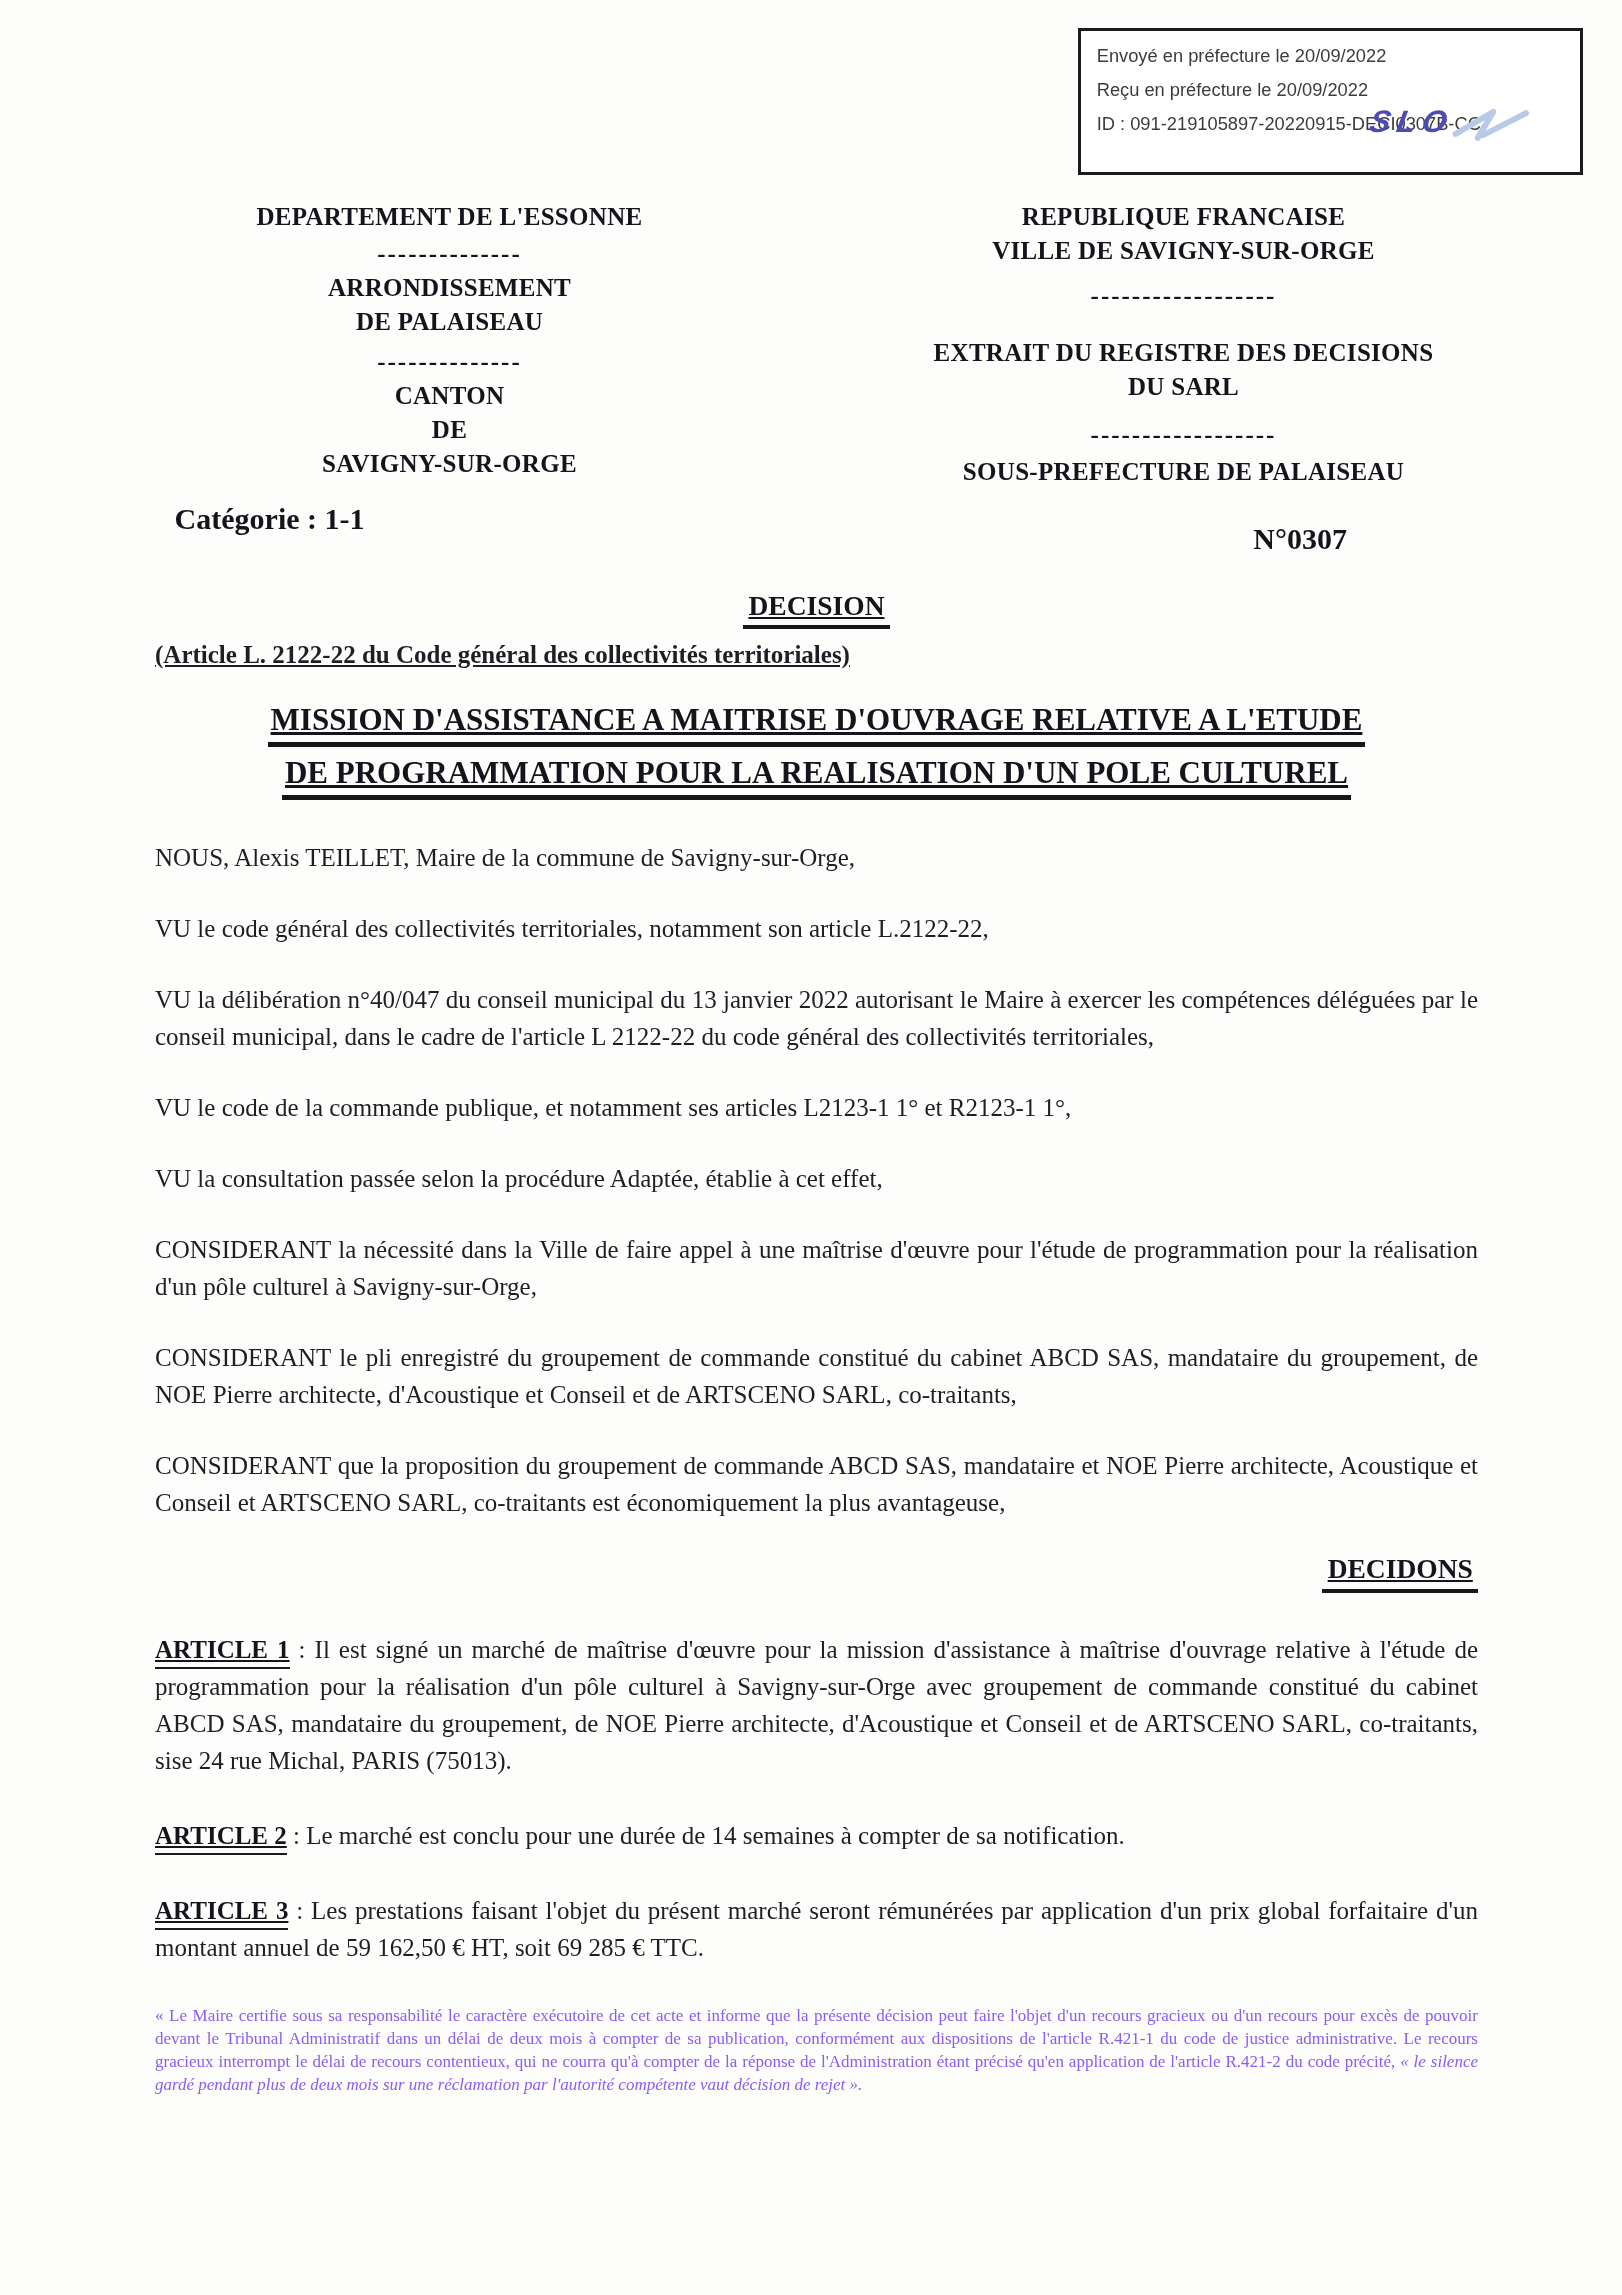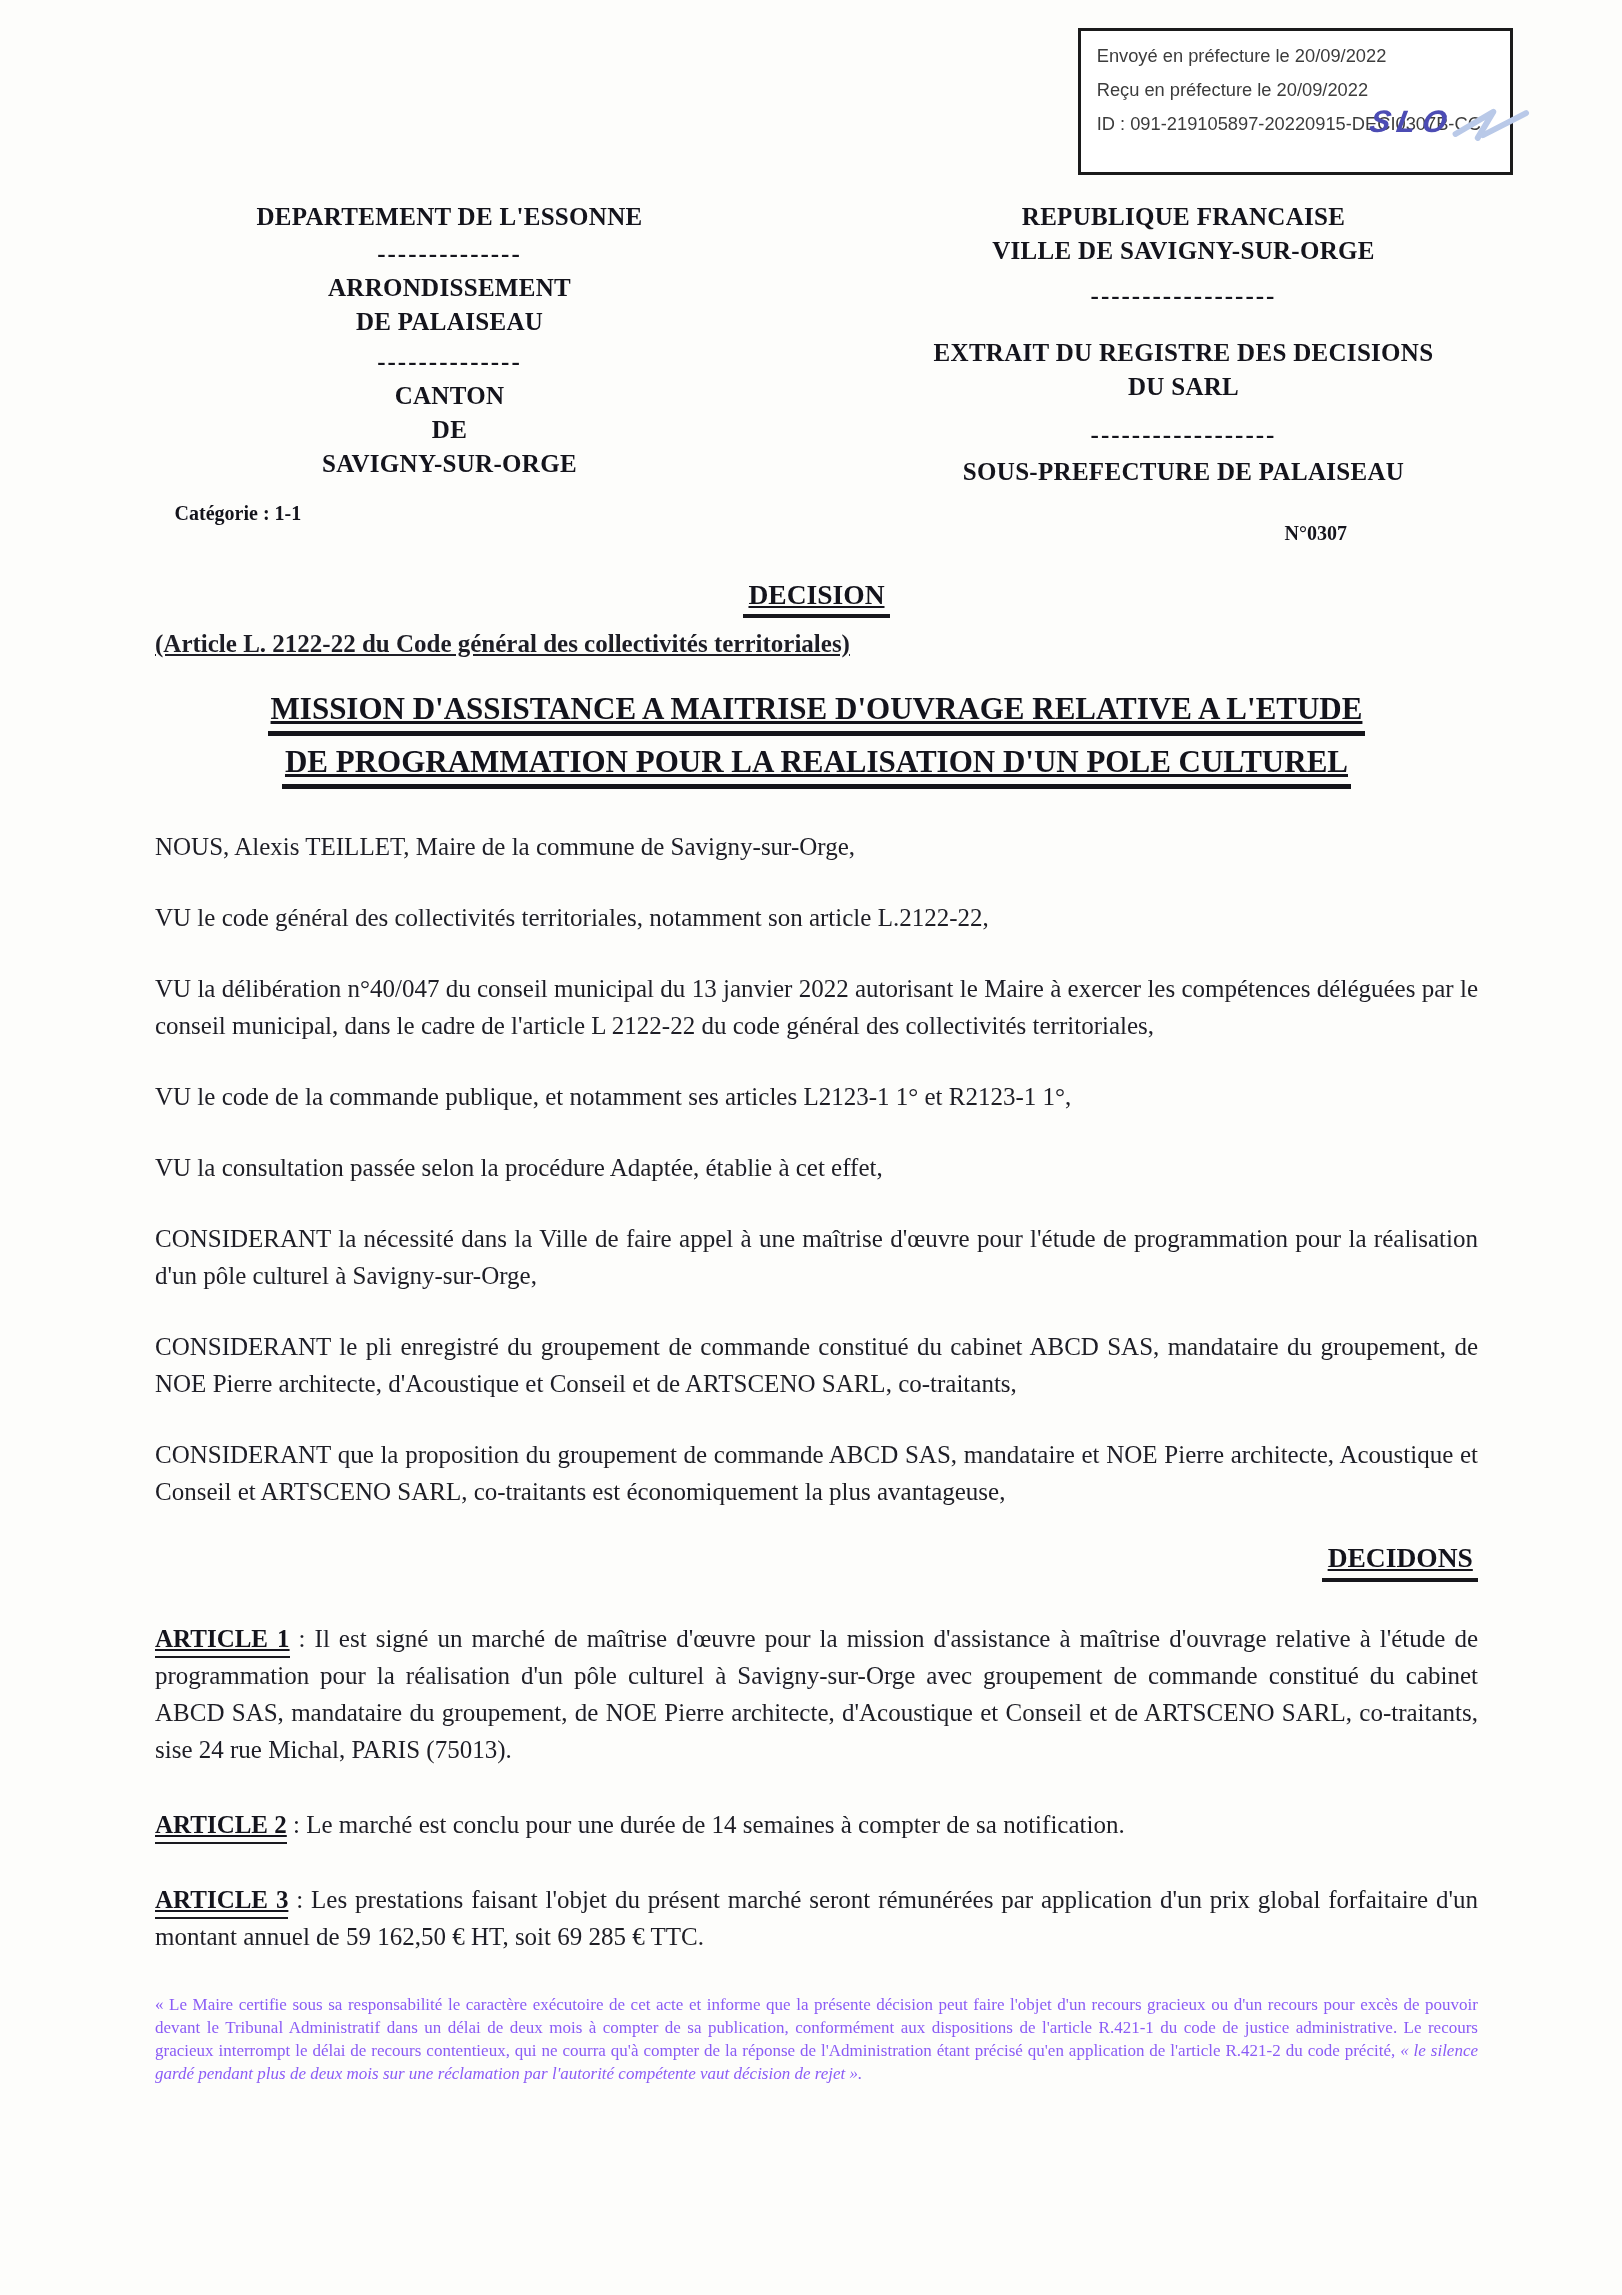--- a/index.html
+++ b/index.html
@@ -9,21 +9,21 @@
     margin:0 auto;
     background:#fdfdfb;
     font-family:"Liberation Serif", "DejaVu Serif", serif;
     color:#1e1e26;
     overflow:hidden;
   }
 
   
   .stamp {
     position:absolute; left:1078px; top:28px;
-    width:435px; height:147px;
+    width:505px; height:147px;
     border:3.3px solid #1b1b1b;
     box-sizing:border-box;
     background:#ffffff;
     font-family:"Liberation Sans", "DejaVu Sans", sans-serif;
     font-size:18.3px; color:#3c3c3c;
     padding:7.9px 0 0 15.7px;
   }
   .stamp-line { line-height:34px; white-space:nowrap; }
   .stamp-logo {
     position:absolute; left:289px; top:71px;
@@ -49,21 +49,21 @@
     font-weight:bold; font-size:25px; line-height:34px;
     color:#14141c; letter-spacing:0.3px;
   }
   .hdr-sep { font-weight:bold; letter-spacing:2px; line-height:34px; }
   .mt-4  { margin-top:2.6px; }
   .mt-10 { margin-top:6.5px; }
   .mt-16 { margin-top:10.5px; }
   .mt-22 { margin-top:14.4px; }
   .mt-36 { margin-top:23.6px; }
 
-  .meta-row { display:flex; margin-top:13px; font-weight:bold; font-size:20px; color:#14141c; }
+  .meta-row { display:flex; margin-top:13px; font-weight:bold; font-size:30px; color:#14141c; }
   .meta-cat { margin-left:19.6px; }
   .meta-num { margin-left:auto; margin-right:131px; margin-top:19.6px; }
 
   .decision-title { text-align:center; margin-top:34px; font-size:27.5px; font-weight:bold; color:#14141c; }
   .u-heavy {
     display:inline-block;
     text-decoration:underline;
     border-bottom:4.6px solid #17171c;
     padding:0 5.2px 3.3px 5.2px;
   }

